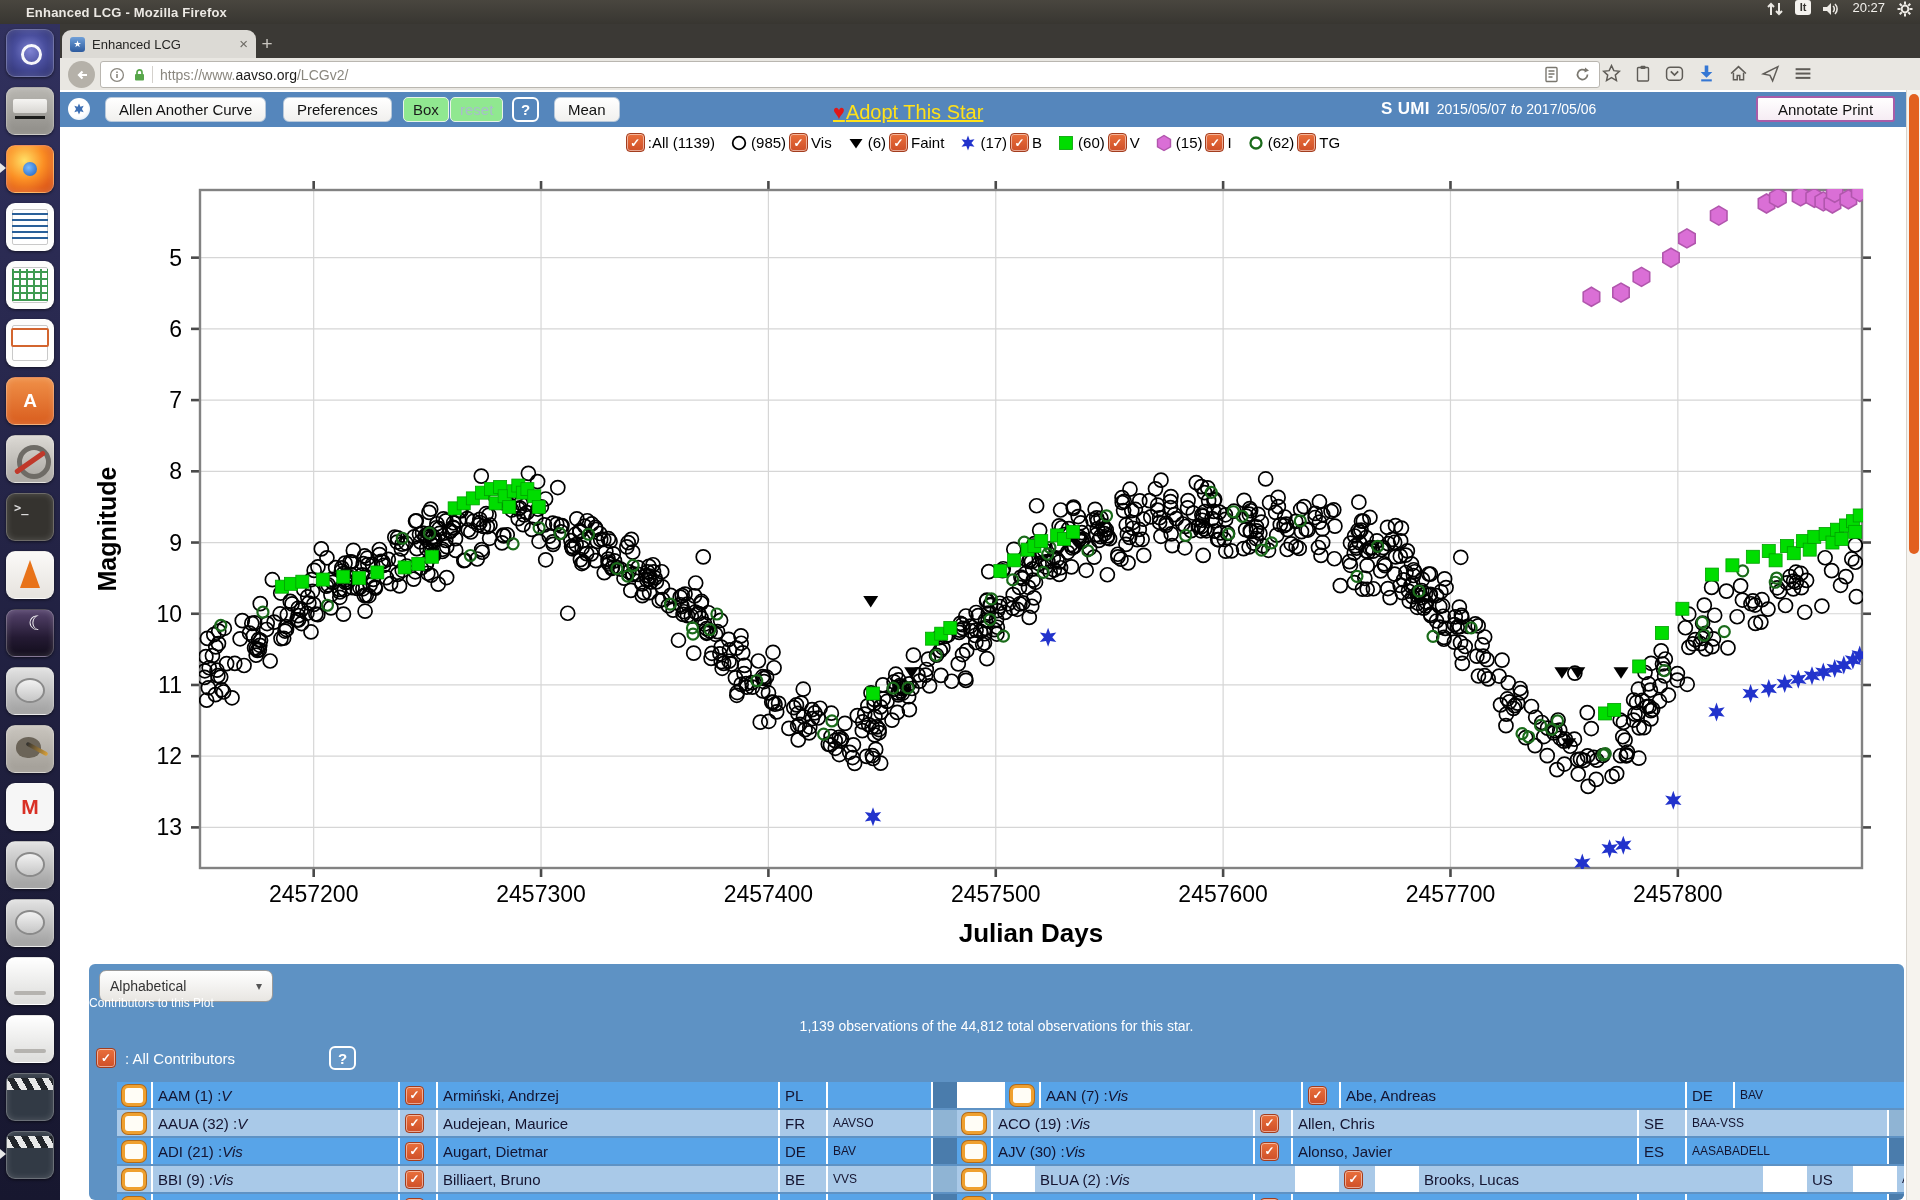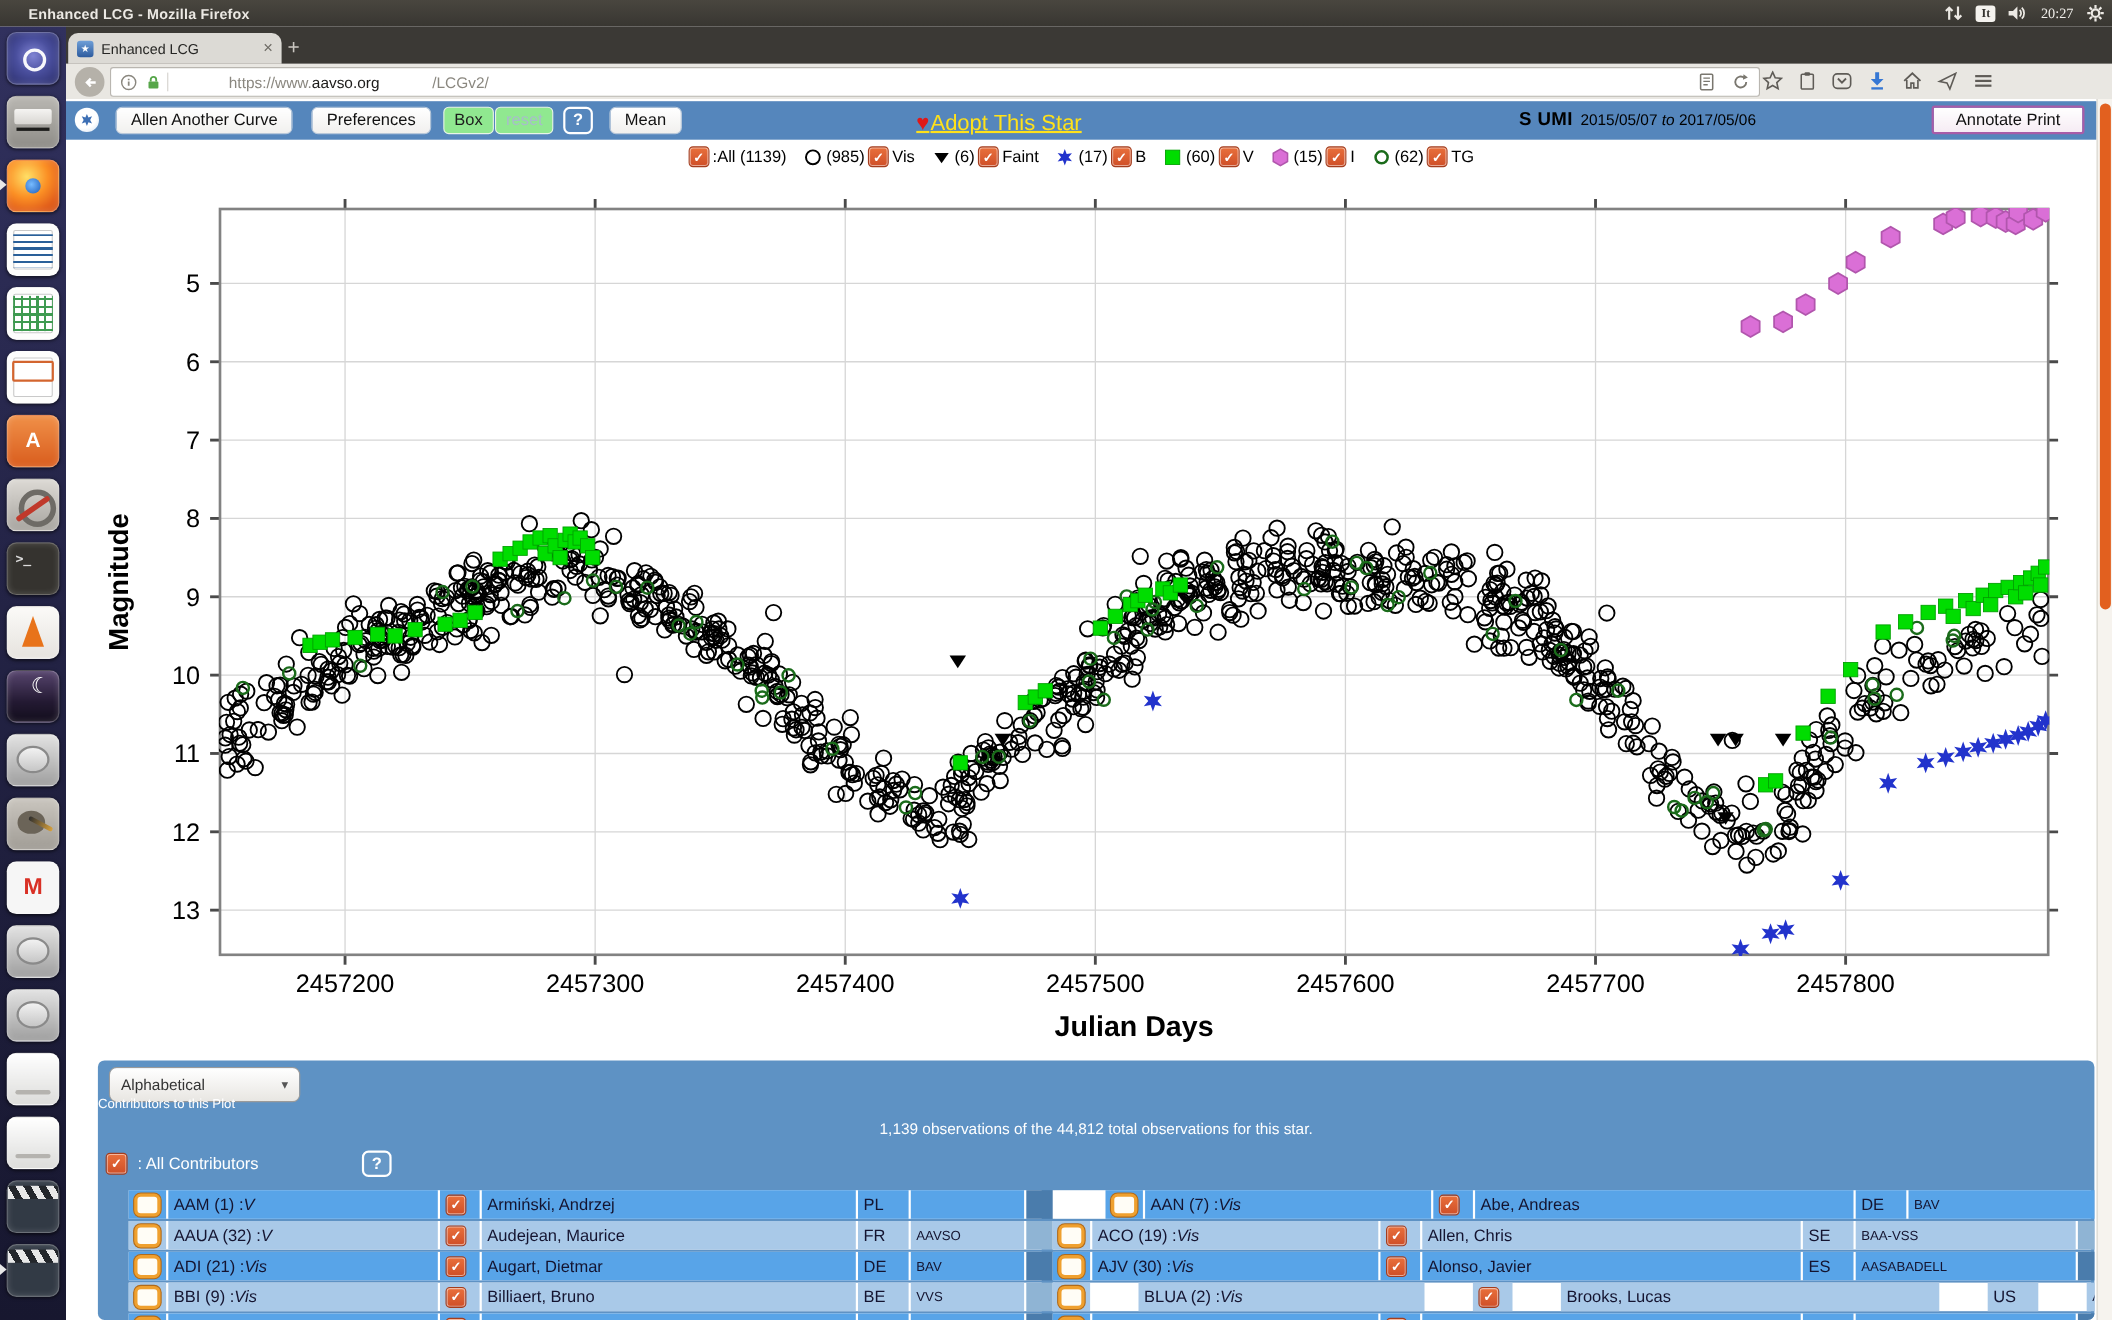--- a/index.html
+++ b/index.html
@@ -2,21 +2,21 @@
 <html style="--accent: #5586BC; --panel-blue: #5E92C4; --row-dark: #58A4E8; --row-light: #A9C9E8; --sb: #E2601F;"><head>
 <meta charset="utf-8">
 <style>
   html,body{margin:0;padding:0;background:#222;}
   #screen{position:relative;width:1920px;height:1200px;overflow:hidden;background:#fff;
     font-family:"Liberation Sans",sans-serif;-webkit-font-smoothing:antialiased;}
   
   #topbar{position:absolute;left:0;top:0;width:1920px;height:24px;
     background:linear-gradient(#49463f,#383631);color:#ece9e4;display:flex;align-items:center;z-index:30;}
   #wintitle{font-size:13px;font-weight:bold;margin-left:26px;letter-spacing:.2px;}
-  #tray{position:absolute;right:6px;top:0;height:24px;display:flex;align-items:center;gap:11px;font-family:Liberation Serif, serif;}
+  #tray{position:absolute;right:6px;top:0;height:24px;display:flex;align-items:flex-start;gap:11px;}
   #kbbadge{background:#f4f2ee;color:#35332f;font-size:11px;font-weight:bold;border-radius:3px;padding:1px 5px;line-height:13px;}
   #clock{font-size:13px;color:#f2f0ec;}
   .trayicon{display:block;}
   
   #launcher{position:absolute;left:0;top:24px;width:60px;height:1176px;z-index:25;
     background:linear-gradient(180deg,#31315e 0%,#232345 45%,#17172f 100%);}
   .l-cell{height:58px;position:relative;display:flex;align-items:center;justify-content:center;}
   .l-item{position:relative;width:46px;height:46px;border-radius:9px;overflow:hidden;
     border:1px solid rgba(255,255,255,.28);box-shadow:inset 0 0 6px rgba(255,255,255,.18),0 1px 3px rgba(0,0,0,.55);}
   .art{position:absolute;inset:0;}
@@ -75,39 +75,39 @@
   #tabtitle{font-size:13px;color:#262624;flex:1;white-space:nowrap;overflow:hidden;}
   #tabclose{color:#6d6a64;font-size:15px;line-height:14px;cursor:default;}
   #newtab{position:absolute;left:192px;top:9px;width:30px;height:23px;border-radius:4px;
     color:#c9c6c0;font-size:19px;line-height:21px;text-align:center;}
   #navbar{position:absolute;left:60px;top:58px;right:0;height:32px;background:#e9e7e2;border-bottom:1px solid #c4c1ba;}
   #backbtn{position:absolute;left:8px;top:3px;width:27px;height:27px;border-radius:50%;
     background:#b5b1a9;display:flex;align-items:center;justify-content:center;}
   #urlbar{position:absolute;left:40px;top:3px;width:1498px;height:25px;background:#fff;
     border:1px solid #b9b6b0;border-radius:3px;display:flex;align-items:center;font-size:14px;}
   #urlbar .sep{width:1px;height:17px;background:#d4d1cc;margin:0 7px 0 5px;}
-  .ugray{color:#8a877f;margin-left:48px;} .ublack{color:#1d1c1a;}
+  .ugray{color:#8a877f;} .ublack{color:#1d1c1a;}
   #urlicons{position:absolute;right:8px;top:3px;display:flex;gap:14px;align-items:center;height:19px;}
   #navicons{position:absolute;left:1542px;top:6px;display:flex;gap:13px;align-items:center;}
   .nicon{display:block;}
   
   #content{position:absolute;left:60px;top:90px;width:1846px;height:1110px;background:#fff;}
   #webtoolbar{position:absolute;left:0;top:2px;width:1846px;height:35px;background:var(--accent,#5586BC);}
   .wbtn{position:absolute;top:5px;height:25px;border-radius:6px;border:1px solid #b8c8da;
     background:linear-gradient(#fff,#f1f0ee);font-family:inherit;font-size:15px;color:#111;padding:0 13px;}
   .gbtn{position:absolute;top:5px;height:25px;border-radius:5px;border:1px solid #e8f4e8;
     background:#90E890;font-family:inherit;font-size:15px;color:#1c1c1c;padding:0 9px;}
   .gbtn.reset{color:#a8bccb;}
   .qbtn{position:absolute;top:5px;width:27px;height:25px;border-radius:6px;border:2px solid #fff;
     background:transparent;color:#fff;font-weight:bold;font-size:15px;font-family:inherit;}
   #spinner{position:absolute;left:8px;top:6px;width:22px;height:22px;border-radius:50%;
     background:radial-gradient(circle at 40% 35%,#fff 55%,#cfe0f2);display:flex;align-items:center;justify-content:center;}
   #adopt{position:absolute;left:773px;top:9px;font-size:20px;color:#FFE11A;text-decoration:underline;cursor:pointer;}
   #adopt .heart{color:#e01818;text-decoration:none;margin-right:1px;}
-  #starinfo{position:absolute;left:1321px;top:7px;color:#000000;}
+  #starinfo{position:absolute;left:1321px;top:7px;color:#ffffff;}
   #starinfo b{font-size:17px;letter-spacing:.3px;}
   #starinfo .dates{font-size:14px;margin-left:7px;}
   #annotate{position:absolute;left:1696px;top:4px;height:26px;border:2px solid #A85CA8;border-radius:3px;
     background:linear-gradient(#fff,#f6ecf4);font-family:inherit;font-size:15px;color:#111;padding:0 20px;}
   
   #legend{position:absolute;left:0;top:39px;width:1846px;height:27px;display:flex;
     align-items:center;justify-content:center;gap:15px;background:#fff;}
   .lg-item{display:flex;align-items:center;gap:3px;font-size:15px;color:#000;}
   .ckb{width:17px;height:17px;border-radius:4px;background:linear-gradient(#E9703C,#CF4F28);
     border:1px solid #A33D1E;color:#fff;font-size:12px;font-weight:bold;display:flex;

